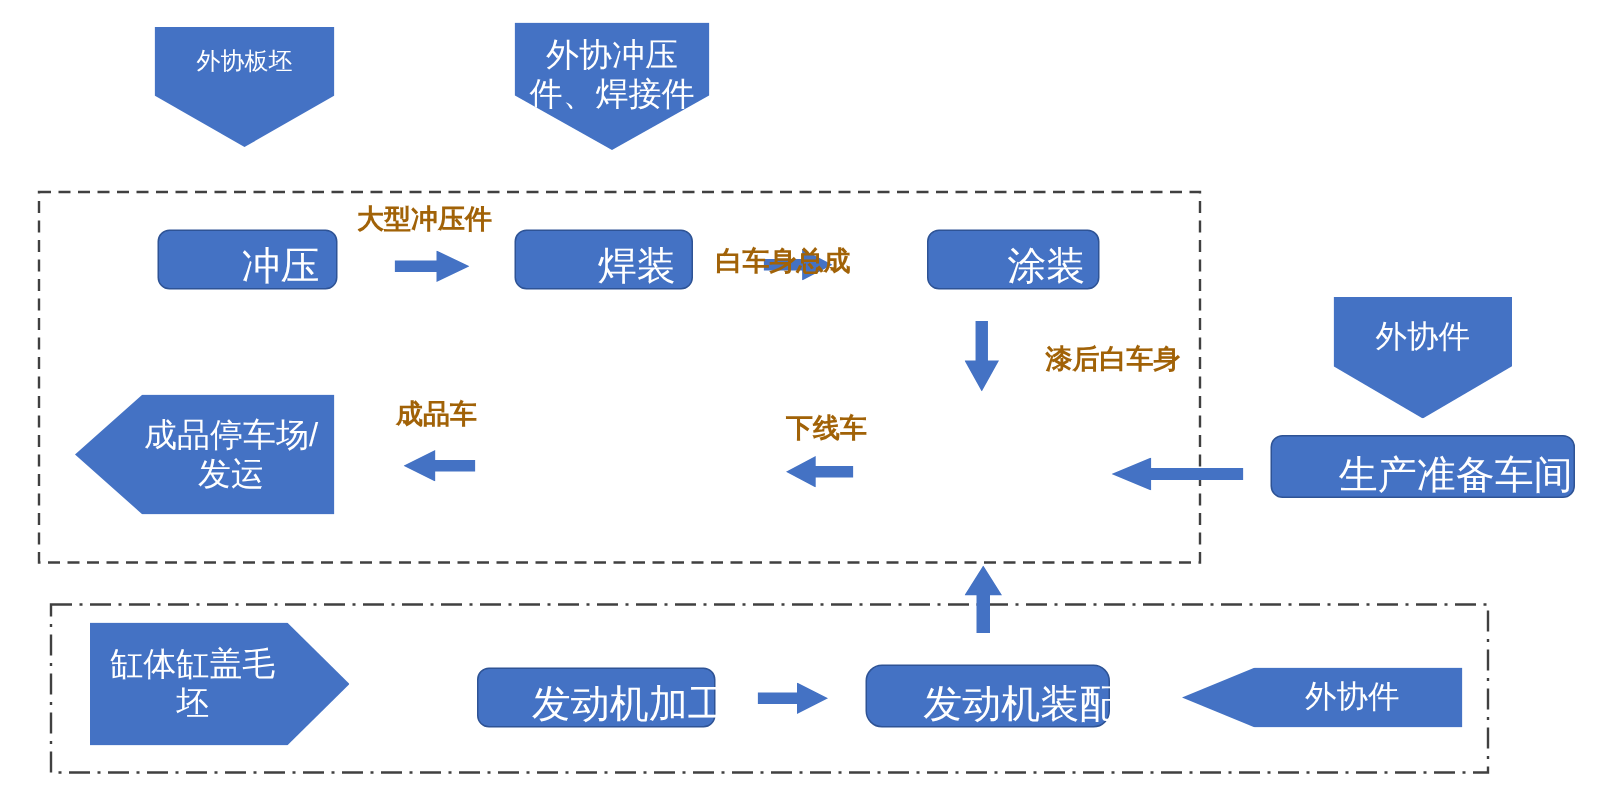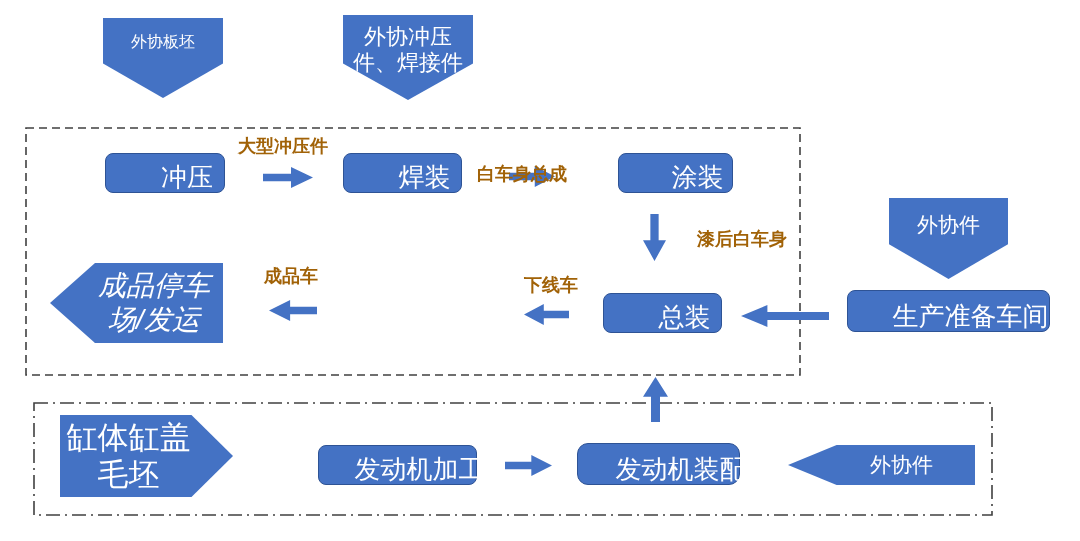--- a/index.html
+++ b/index.html
@@ -103,46 +103,43 @@
   <div class="flow-label" style="left:472px; top:137px; width:100px;margin-top:28px;">白车身总成</div>
 
   <div class="box" style="left:600px; top:153px; width:115px; height:40px;margin-left:18px;">
     <span>涂装</span>
   </div>
 
   <div class="arrow arrow-down" style="left:643px; top:214px; width:23px; height:47px;"></div>
 
   <div class="flow-label" style="left:688px; top:230px; width:108px;">漆后白车身</div>
 
-  <div class="pent pent-left" style="left:50px; top:263px; width:173px; height:80px; font-size:28px; padding-left:40px; padding-right:5px;font-style:italic;">
+  <div class="pent pent-left" style="left:50px; top:263px; width:173px; height:80px; font-size:22px; padding-left:40px; padding-right:5px;">
     <span>成品停车场/发运</span>
   </div>
 
   <div class="flow-label" style="left:262px; top:267px; width:58px;">成品车</div>
 
   <div class="arrow arrow-left" style="left:269px; top:300px; width:48px; height:21px;"></div>
 
 
   <div class="flow-label" style="left:520px; top:276px; width:58px;text-align:right;">下线车</div>
 
   <div class="arrow arrow-left" style="left:524px; top:304px; width:45px; height:21px;"></div>
 
-  <div class="box" style="left:603px; top:293px; width:119px; height:40px;">
-    <span>总装</span>
-  </div>
 
   <div class="arrow arrow-left-long" style="left:741px; top:305px; width:88px; height:22px;"></div>
 
   <div class="box" style="left:847px; top:290px; width:203px; height:42px;">
     <span>生产准备车间</span>
   </div>
 
   <div class="arrow arrow-up" style="left:643px; top:377px; width:25px; height:45px;"></div>
 
-  <div class="pent pent-right" style="left:60px; top:415px; width:173px; height:82px; font-size:31px; padding-right:42px; padding-left:6px;">
+  <div class="pent pent-right" style="left:60px; top:415px; width:173px; height:82px; font-size:22px; padding-right:42px; padding-left:6px;">
     <span>缸体缸盖毛坯</span>
   </div>
 
   <div class="box" style="left:318px; top:445px; width:159px; height:40px;">
     <span>发动机加工</span>
   </div>
 
   <div class="arrow arrow-right" style="left:505px; top:455px; width:47px; height:21px;"></div>
 
   <div class="box" style="left:577px; top:443px; width:163px; height:42px;border-radius:11px;">

